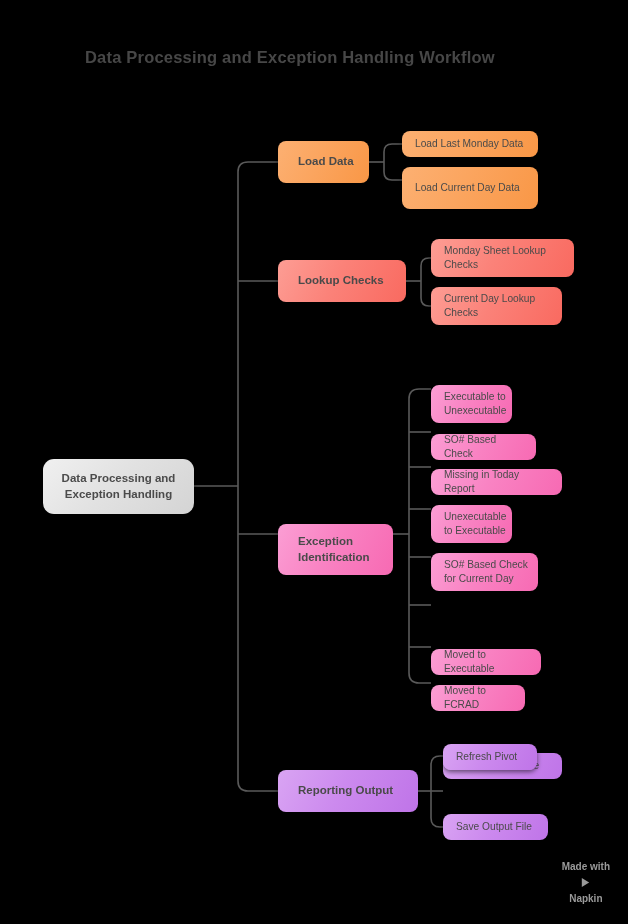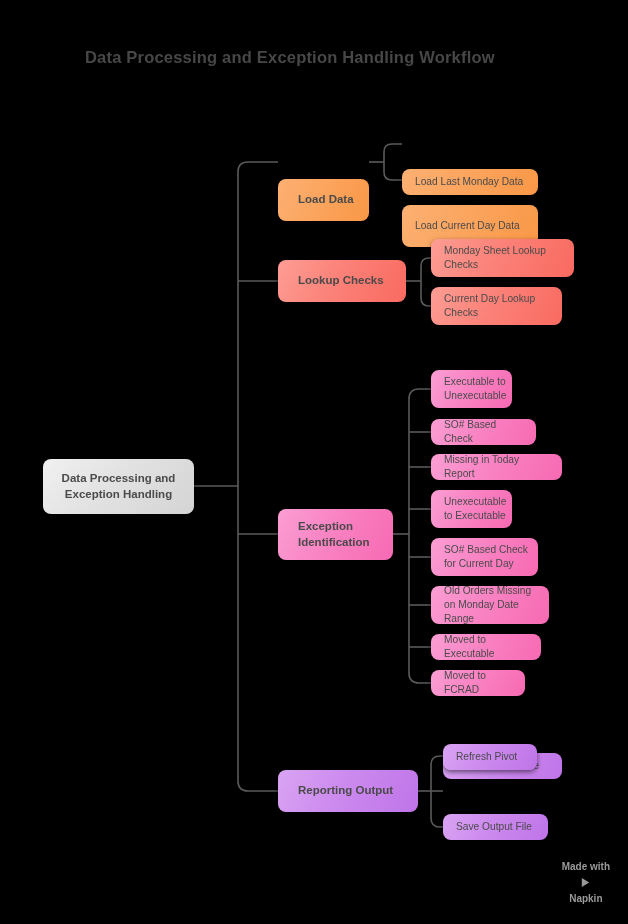--- a/index.html
+++ b/index.html
@@ -25,35 +25,35 @@
     color:#4a4a4a;
     display:flex; align-items:center;
     box-shadow:0 2px 5px rgba(0,0,0,.55);
   }
   .node span { display:block; }
 
   .root {
     background:linear-gradient(135deg,#f0f0f0 0%,#e2e2e2 45%,#d4d4d4 100%);
     justify-content:center; text-align:center;
     font-weight:bold; font-size:11.5px; line-height:1.38;
-    color:#4b4b4b; padding:0 10px;
+    color:#4b4b4b; padding:0 10px;border-radius:11px;
   }
   .branch {
     font-weight:bold; font-size:11.5px; line-height:1.35;
     padding:0 0 0 20px;
   }
   .leaf {
     font-weight:normal; font-size:10.2px; line-height:1.35;
     padding:0 10px 0 13px;
   }
 
   
-  .c-orange  { background:linear-gradient(115deg,#fcb072 0%,#fba55f 45%,#f99746 100%);margin-top:38px; }
+  .c-orange  { background:linear-gradient(115deg,#fcb072 0%,#fba55f 45%,#f99746 100%); }
   .c-salmon  { background:linear-gradient(115deg,#fd9d94 0%,#fb8279 45%,#f96a60 100%); }
-  .c-pink    { background:linear-gradient(115deg,#fb9ed4 0%,#f983c3 45%,#f76ab3 100%); }
+  .c-pink    { background:linear-gradient(115deg,#fb9ed4 0%,#f983c3 45%,#f76ab3 100%);margin-top:15px; }
   .c-purple  { background:linear-gradient(115deg,#d9a4f3 0%,#cc8aee 45%,#bf74e8 100%); }
   svg.wires { position:absolute; left:0; top:0; width:628px; height:924px; overflow:visible; }
   svg.wires path { fill:none; stroke:#5a5a5a; stroke-width:1.6; }
 
   
   .footer {
     position:absolute; right:18px; bottom:20px;
     display:flex; align-items:center; gap:5px;
     font-size:10px; font-weight:bold; color:#9a9a9a;flex-direction:column;
   }
@@ -132,23 +132,20 @@
   </div>
   <div class="node leaf c-pink" style="left:431px; top:454px; width:131px; height:26px;">
     <span>Missing in Today Report</span>
   </div>
   <div class="node leaf c-pink" style="left:431px; top:490px; width:81px; height:38px;">
     <span>Unexecutable to Executable</span>
   </div>
   <div class="node leaf c-pink" style="left:431px; top:538px; width:107px; height:38px;">
     <span>SO# Based Check for Current Day</span>
   </div>
-  <div class="node leaf c-pink" style="left:431px; top:586px; width:118px; height:38px;">
-    <span>Old Orders Missing on Monday Date Range</span>
-  </div>
   <div class="node leaf c-pink" style="left:431px; top:634px; width:110px; height:26px;">
     <span>Moved to Executable</span>
   </div>
   <div class="node leaf c-pink" style="left:431px; top:670px; width:94px; height:26px;">
     <span>Moved to FCRAD</span>
   </div>
 
   <div class="node branch c-purple" style="left:278px; top:770px; width:140px; height:42px;">
     <span>Reporting Output</span>
   </div>

